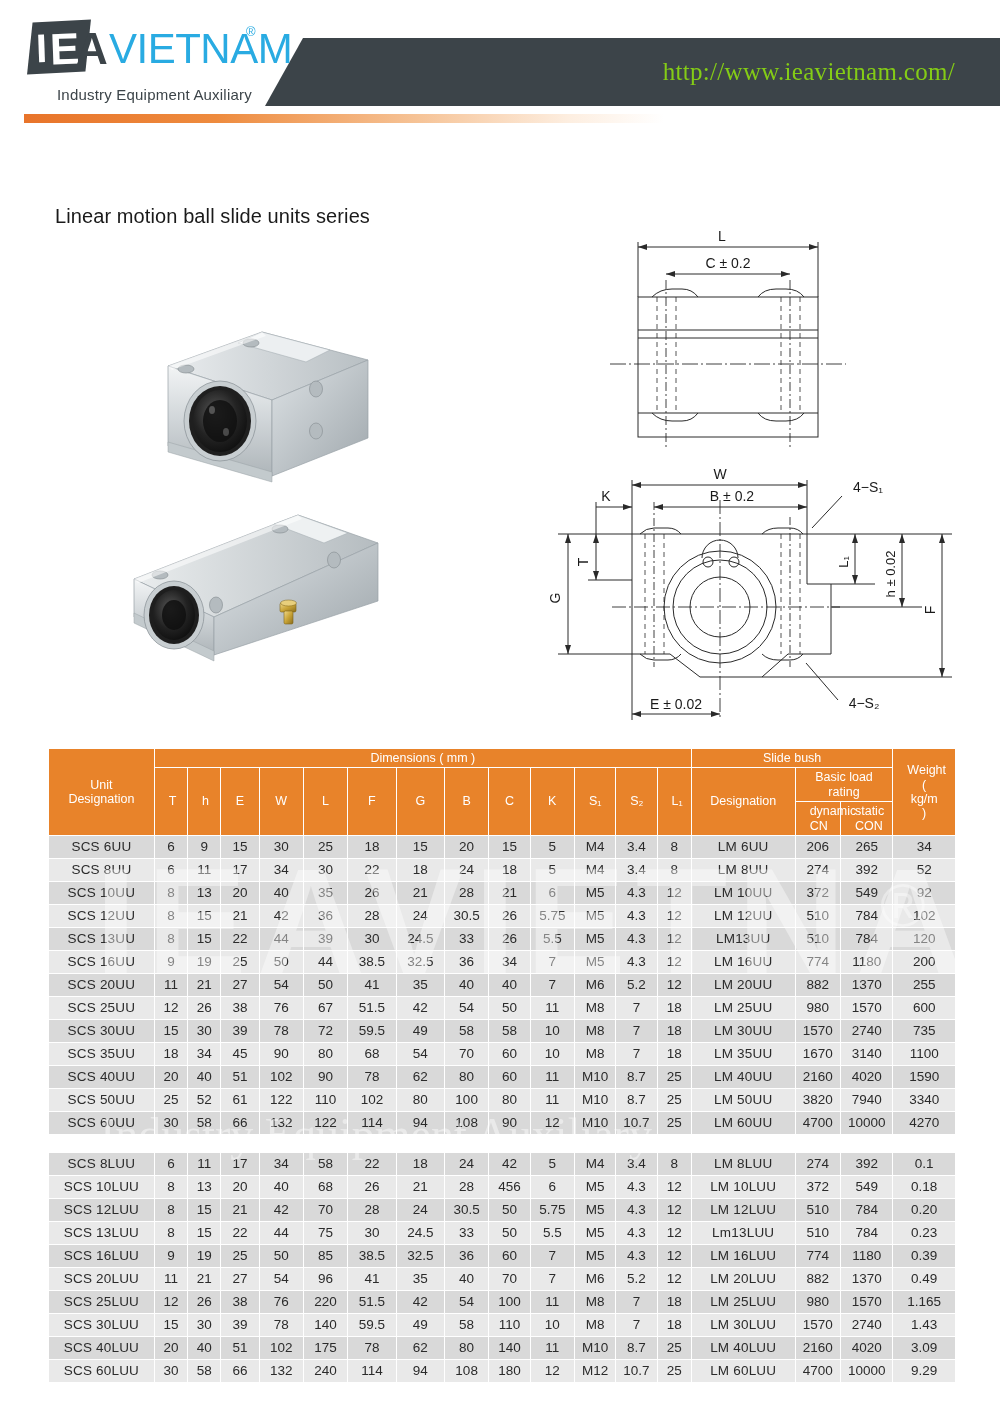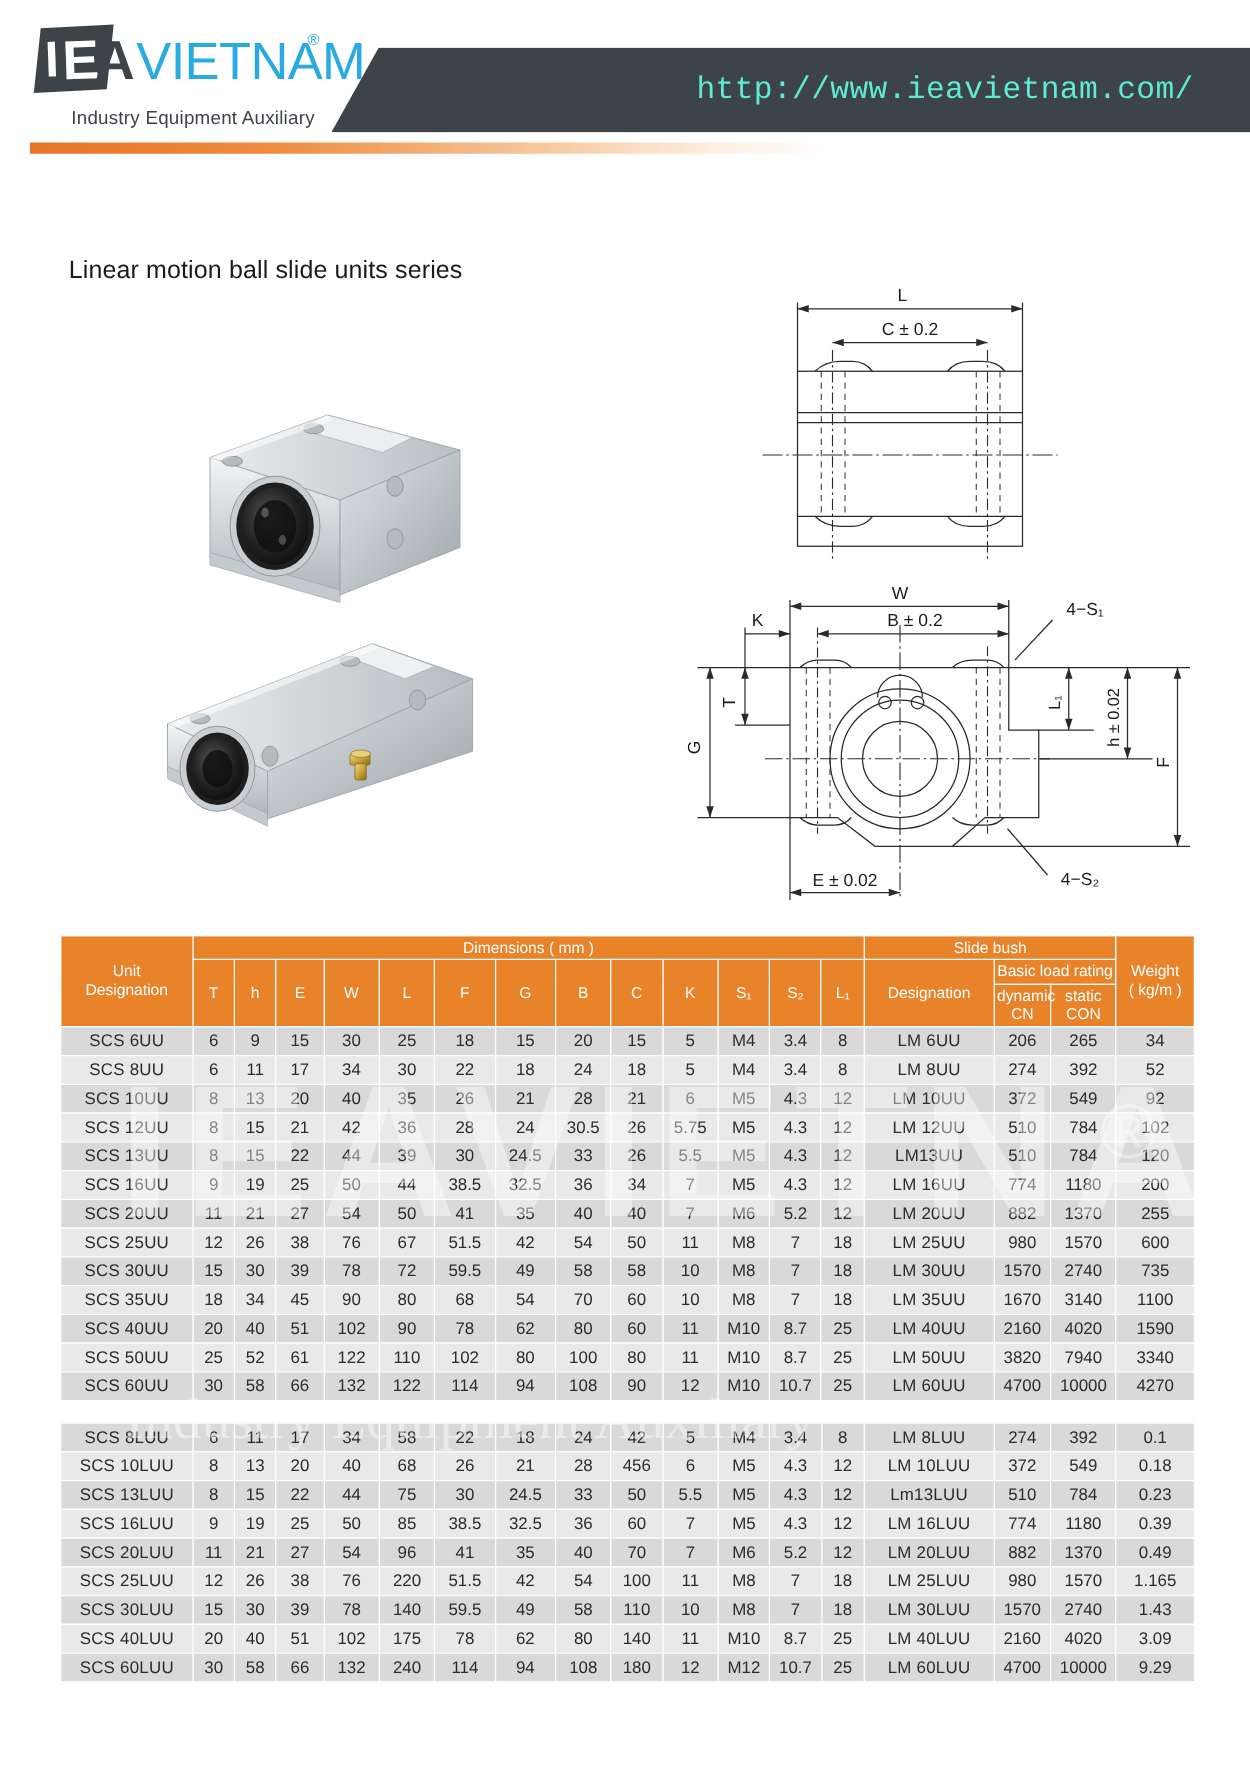--- a/index.html
+++ b/index.html
@@ -70,22 +70,22 @@
   
   .url-banner {
     position: absolute; left: 265px; top: 38px;
     width: 735px; height: 68px;
     background: #3c4449;
     clip-path: polygon(38px 0, 100% 0, 100% 100%, 0 100%);
   }
   .url-text {
     position: absolute; right: 45px; top: 50%;
     transform: translateY(-50%);
-    color: #5eead4; font-size: 25px;
-    font-family: Liberation Mono, monospace;
+    color: #84cc16; font-size: 25px;
+    font-family: Liberation Serif, serif;
     letter-spacing: 0.3px;
   }
   .orange-rule {
     position: absolute; left: 24px; top: 114px;
     width: 640px; height: 9px;
     background: linear-gradient(to right, #E8742A 0%, #EE8B3E 30%, #F6C498 62%, #FDEEE0 85%, #ffffff 100%);
   }
 
   
   .title-block { position: absolute; left: 55px; top: 205px; }
@@ -118,21 +118,21 @@
   table.spec th, table.spec td {
     border: 1px solid #ffffff;
     text-align: center;
     vertical-align: middle;
   }
   table.spec thead th {
     background: #E8832A; color: #ffffff;
     font-weight: normal;
     font-size: 12.5px;
     line-height: 1.15;
-    padding: 2px 2px;
+    padding: 2px 14px;
   }
   th.unit-desig { font-size: 13px; line-height: 1.25; }
   th.grp { font-size: 14px; padding: 5px 0 4px; }
   th.small-sub { font-size: 9px; line-height: 1.05; padding: 3px 0; }
   th.weight-col { font-size: 13px; line-height: 1.25; }
   th.dim-letter { font-size: 14px; }
 
   table.spec tbody td {
     font-size: 13.5px;
     color: #2b2b2b;
@@ -847,20 +847,40 @@
             <td>6</td>
             <td>M5</td>
             <td>4.3</td>
             <td>12</td>
             <td class="name">LM 10LUU</td>
             <td>372</td>
             <td>549</td>
             <td>0.18</td>
           </tr>
           <tr>
+            <td class="name">SCS 12LUU</td>
+            <td>8</td>
+            <td>15</td>
+            <td>21</td>
+            <td>42</td>
+            <td>70</td>
+            <td>28</td>
+            <td>24</td>
+            <td>30.5</td>
+            <td>50</td>
+            <td>5.75</td>
+            <td>M5</td>
+            <td>4.3</td>
+            <td>12</td>
+            <td class="name">LM 12LUU</td>
+            <td>510</td>
+            <td>784</td>
+            <td>0.20</td>
+          </tr>
+          <tr>
             <td class="name">SCS 13LUU</td>
             <td>8</td>
             <td>15</td>
             <td>22</td>
             <td>44</td>
             <td>75</td>
             <td>30</td>
             <td>24.5</td>
             <td>33</td>
             <td>50</td>

